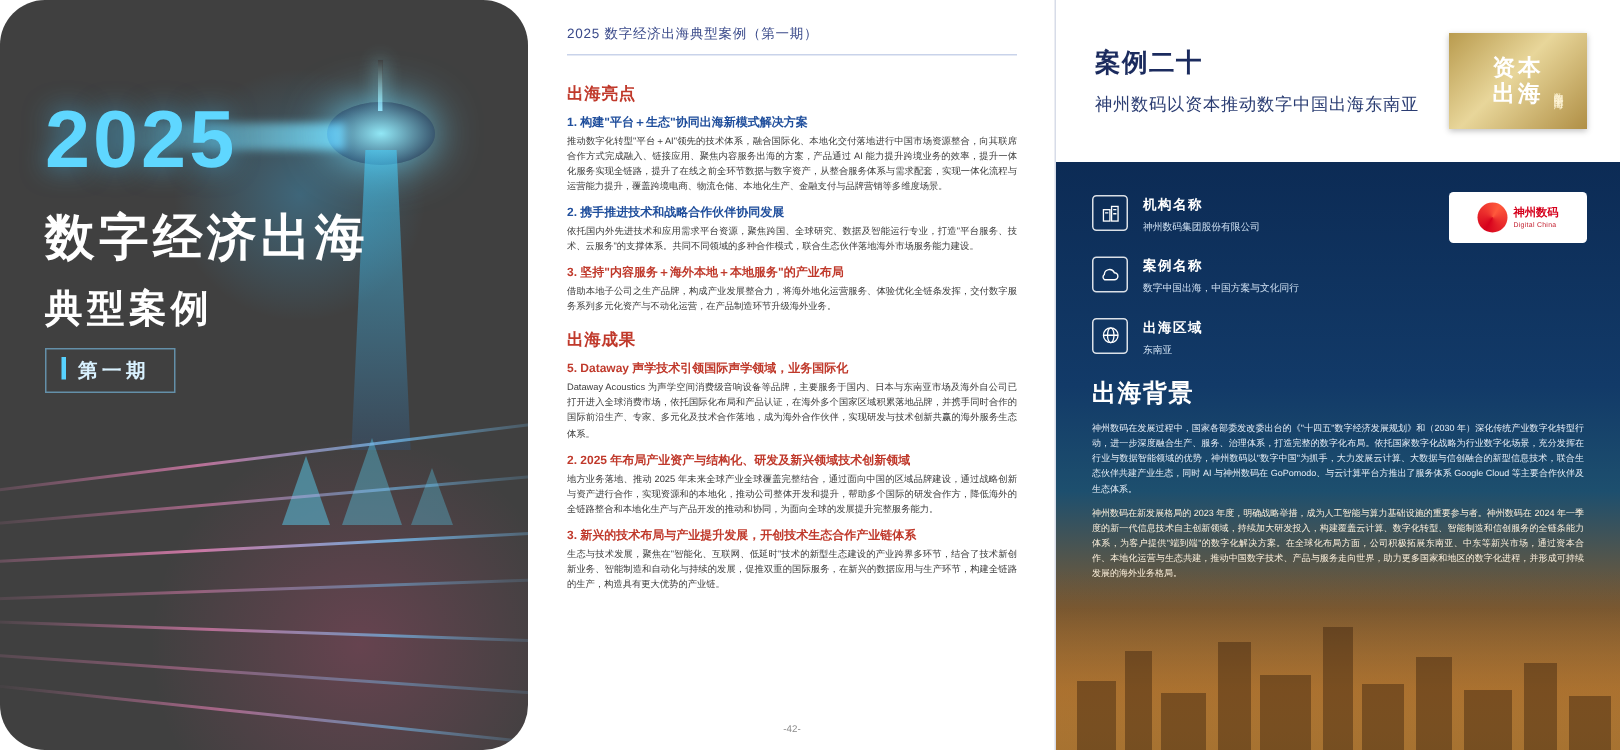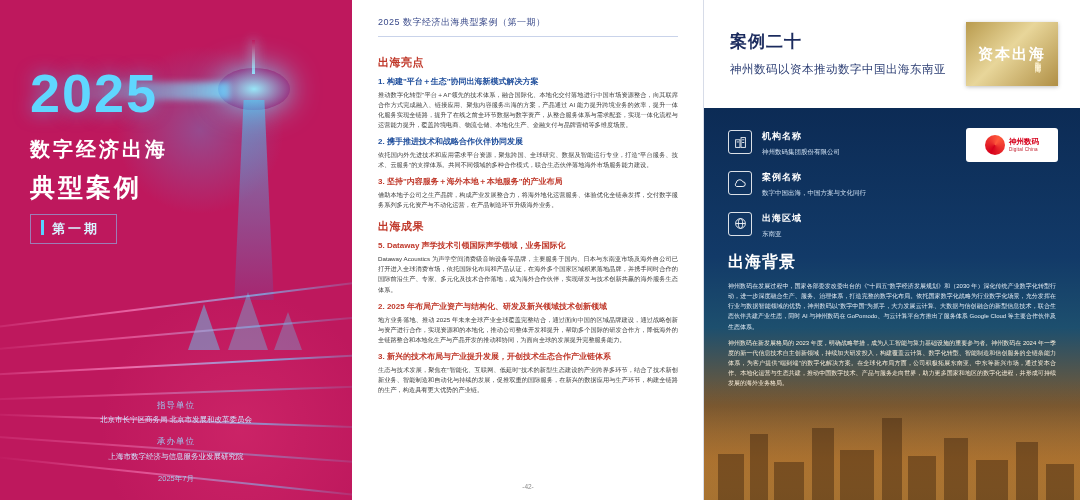--- a/index.html
+++ b/index.html
@@ -10,22 +10,22 @@
   }
   .page{position:relative;width:1080px;height:500px;display:flex;}
 
   
   .cover{
     position:relative;width:352px;height:500px;flex:0 0 352px;
     background:
       radial-gradient(ellipse 180px 140px at 62% 30%, rgba(40,170,230,0.45), rgba(8,20,70,0) 70%),
       radial-gradient(ellipse 300px 200px at 50% 88%, rgba(180,60,120,0.35), rgba(8,20,70,0) 70%),
       linear-gradient(165deg,#0b1a55 0%,#0a1champ 0%,#0a1550 35%,#0c1murk 0%,#0d1a52 55%,#141033 100%);
-    background-color:#be185d;
-    overflow:hidden;color:#fff;
+    background-color:#404040;
+    overflow:hidden;color:#fff;border-radius:30px;
   }
   .cover-glow{
     position:absolute;left:0;top:0;width:352px;height:500px;
     background:
       radial-gradient(circle 120px at 200px 130px, rgba(60,190,255,0.30), rgba(0,0,0,0) 70%),
       radial-gradient(circle 200px at 240px 430px, rgba(255,80,140,0.20), rgba(0,0,0,0) 70%);
   }
   
   .streaks{position:absolute;left:-40px;bottom:-10px;width:440px;height:230px;overflow:hidden;}
   .streak{
@@ -61,21 +61,21 @@
   .pyr{position:absolute;bottom:150px;width:0;height:0;border-style:solid;border-color:transparent;}
   .pyr.a{left:188px;border-width:0 16px 46px 16px;border-bottom-color:rgba(90,220,255,0.45);}
   .pyr.b{left:228px;border-width:0 20px 58px 20px;border-bottom-color:rgba(90,220,255,0.35);}
   .pyr.c{left:274px;border-width:0 14px 38px 14px;border-bottom-color:rgba(90,220,255,0.30);}
 
   .cover-inner{position:relative;z-index:4;padding:66px 0 0 30px;}
   .cover-year{
     font-size:54px;font-weight:bold;letter-spacing:2px;line-height:1;
     color:#5fd7ff;text-shadow:0 0 18px rgba(70,200,255,0.6);
   }
-  .cover-title1{margin-top:16px;font-size:20px;font-weight:bold;letter-spacing:3px;color:#ffffff;}
+  .cover-title1{margin-top:16px;font-size:33px;font-weight:bold;letter-spacing:3px;color:#ffffff;}
   .cover-title2{margin-top:8px;font-size:25px;font-weight:bold;letter-spacing:3px;color:#ffffff;}
   .issue{
     margin-top:10px;display:inline-flex;align-items:flex-start;gap:8px;
     padding:5px 16px 5px 10px;border:1px solid rgba(130,210,255,0.55);
     color:#d9f2ff;font-size:13px;letter-spacing:3px;font-weight:bold;
   }
   .issue-bar{display:inline-block;width:3px;height:15px;background:#57d2ff;}
 
   .cover-foot{
     position:absolute;z-index:5;left:0;bottom:14px;width:352px;text-align:center;
@@ -110,21 +110,21 @@
   
   .right{position:relative;width:376px;flex:1 1 auto;height:500px;overflow:hidden;}
   .right-top{
     position:relative;height:108px;background:#ffffff;padding:30px 26px 0 26px;box-sizing:border-box;
   }
   .case-no{font-size:17px;font-weight:bold;color:#1b2b5e;letter-spacing:1px;}
   .case-title{margin-top:9px;font-size:11.5px;color:#2a3c72;letter-spacing:0.5px;}
   .seal{
     position:absolute;right:22px;top:22px;width:92px;height:64px;
     background:linear-gradient(135deg,#b99b4e,#e8d69a 45%,#b08f45);
-    display:flex;flex-direction:row;align-items:center;justify-content:center;
+    display:flex;flex-direction:column;align-items:center;justify-content:center;
     color:#fff;font-weight:bold;font-size:15px;line-height:1.15;letter-spacing:2px;
     box-shadow:0 1px 4px rgba(0,0,0,0.25);
   }
   .seal-sub{
     position:absolute;right:16px;top:34px;writing-mode:vertical-rl;
     font-size:6.5px;letter-spacing:1px;color:#fdf3d4;font-weight:normal;
   }
   .right-body{
     position:relative;height:392px;
     background:
@@ -190,27 +190,20 @@
     <div class="cover-inner">
       <div class="cover-year">2025</div>
       <div class="cover-title1">数字经济出海</div>
       <div class="cover-title2">典型案例</div>
       <div class="issue">
         <span class="issue-bar"></span>
         <span>第一期</span>
       </div>
     </div>
 
-    <div class="cover-foot">
-      <div class="cf-label">指导单位</div>
-      <div class="cf-orgs">北京市长宁区商务局    北京市发展和改革委员会</div>
-      <div class="cf-label" style="margin-top:6px">承办单位</div>
-      <div class="cf-orgs">上海市数字经济与信息服务业发展研究院</div>
-      <div class="cf-date">2025年7月</div>
-    </div>
   </section>
 
   <section class="mid">
     <div class="mid-head">2025 数字经济出海典型案例（第一期）</div>
     <div class="mid-rule"></div>
 
     <div class="mid-body">
       <div class="sec-h">出海亮点</div>
 
       <div>

